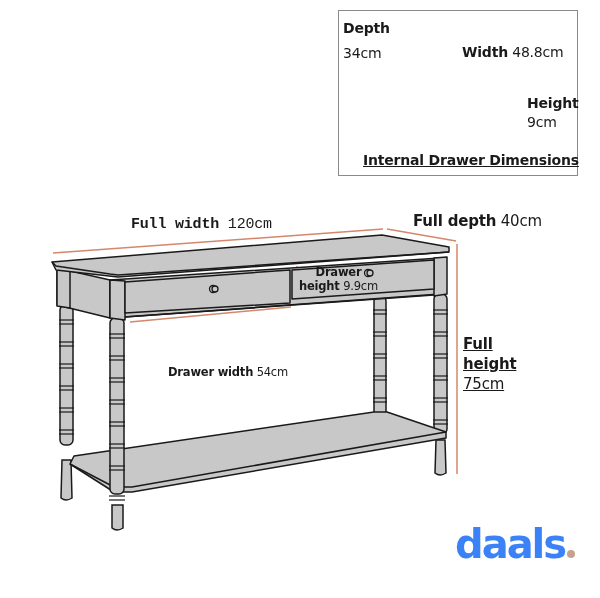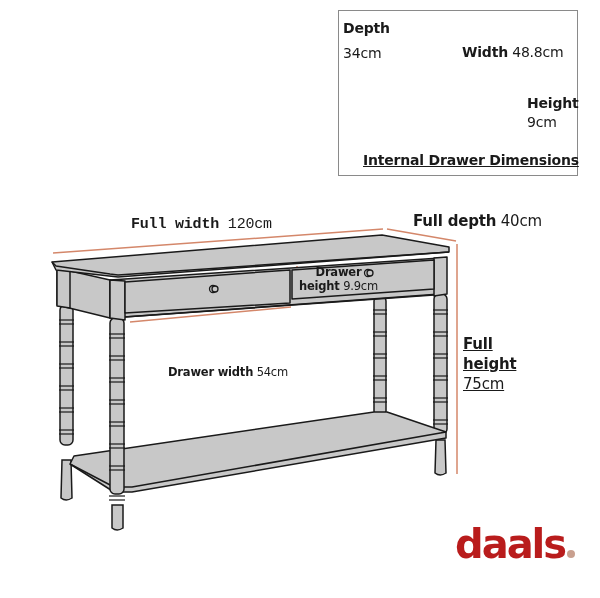--- a/index.html
+++ b/index.html
@@ -5,21 +5,21 @@
     html, body { margin: 0; padding: 0; background: #ffffff; }
     body { width: 600px; height: 598px; position: relative; overflow: hidden;
            font-family: "DejaVu Sans", "Liberation Sans", sans-serif; color: #1a1a1a; }
     .lbl { position: absolute; font-size: 14px; line-height: 17px; white-space: nowrap; letter-spacing: -0.2px; }
     .lbl b { font-weight: bold; }
     .small { font-size: 11px; line-height: 13px; }
     .inset-box { position: absolute; left: 338px; top: 10px; width: 240px; height: 166px;
                  border: 1.5px solid #8a8a8a; box-sizing: border-box; background: #fff; }
     svg { position: absolute; left: 0; top: 0; }
     .logo { position: absolute; left: 455px; top: 522px; font-size: 40px; font-weight: bold;
-            letter-spacing: -2px; color: #b91c1c; line-height: 44px; font-family: "DejaVu Sans", sans-serif; }
+            letter-spacing: -2px; color: #3b82f6; line-height: 44px; font-family: "DejaVu Sans", sans-serif; }
     .logo-dot { display: inline-block; width: 8px; height: 8px; border-radius: 50%;
                 margin-left: 2px; vertical-align: baseline; }
   </style>
 </head>
 <body>
 
 <svg width="600" height="598" viewBox="0 0 600 598">
   <defs>
     <g id="spindle">
       

